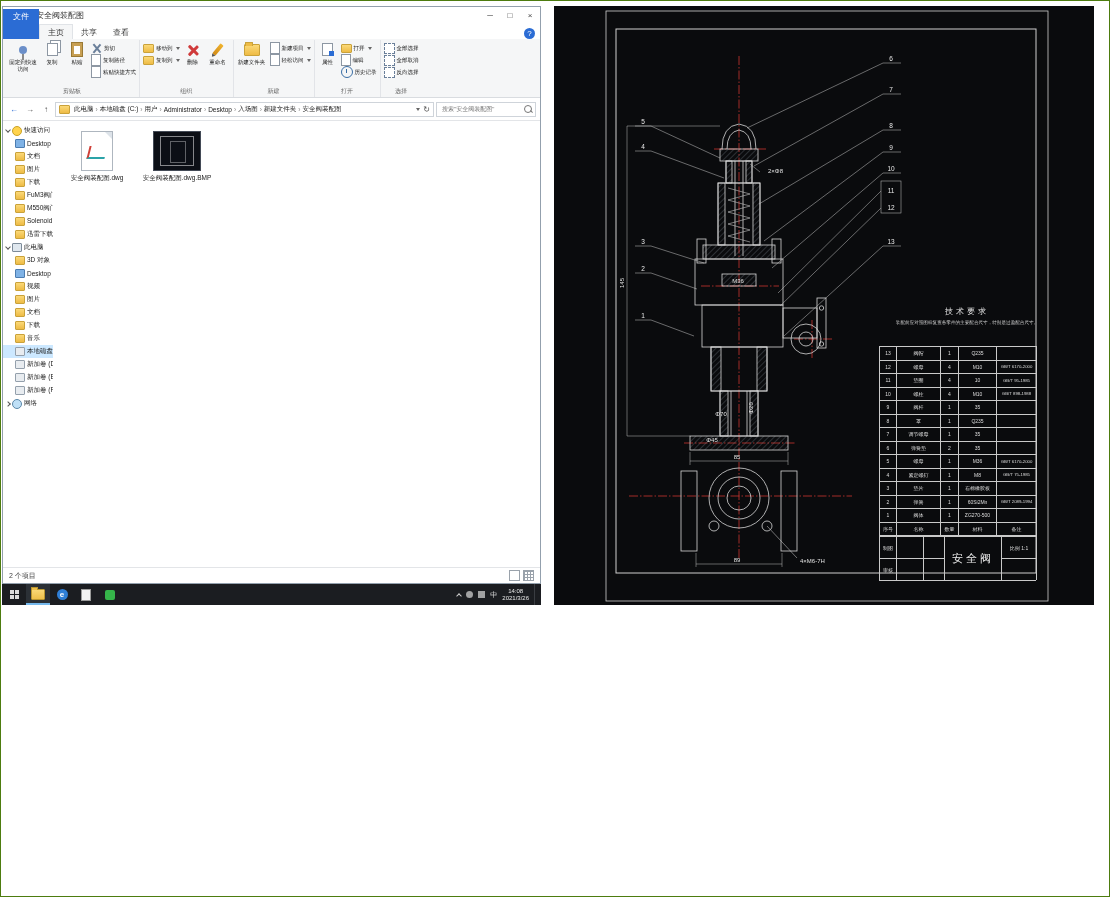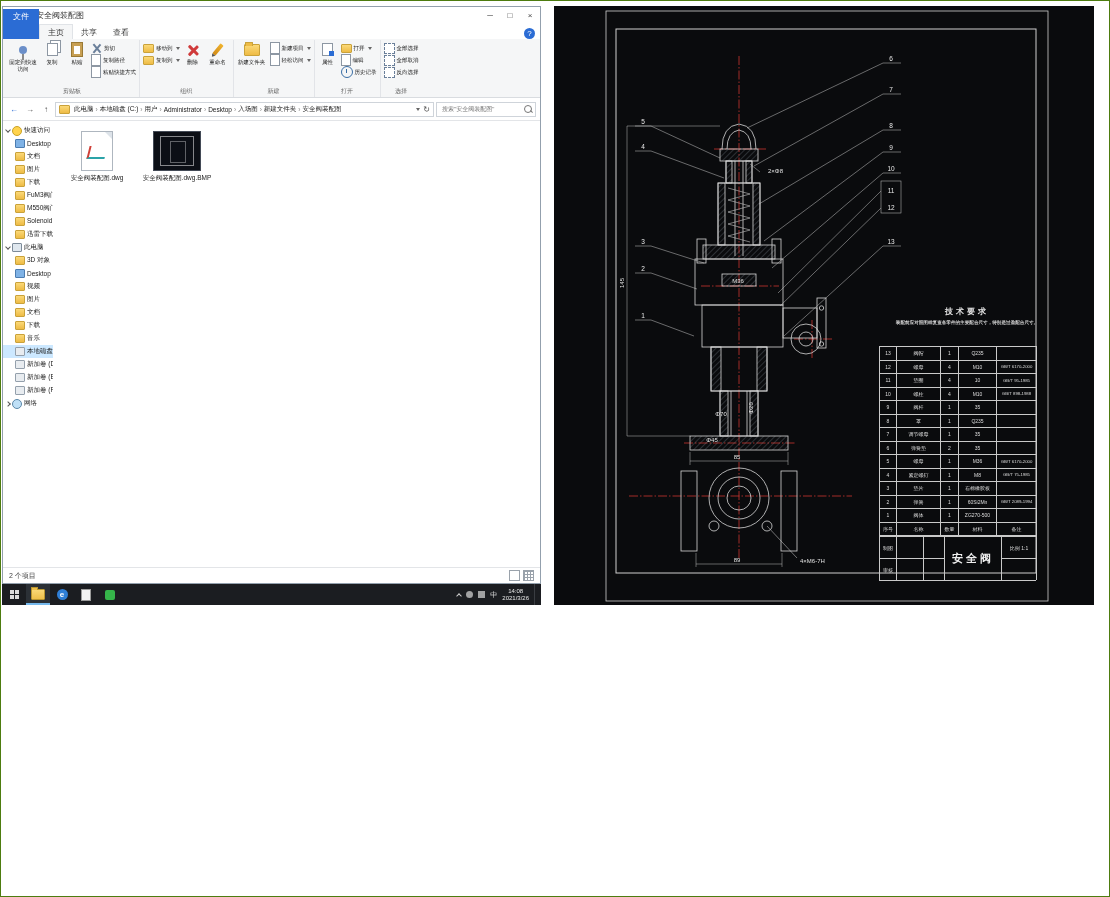--- a/index.html
+++ b/index.html
@@ -113,30 +113,30 @@
   .trayup{border:solid #cfcfcf;border-width:0 1px 1px 0;padding:1.5px;transform:rotate(-135deg);margin-top:2px;}
   .tico{width:7px;height:7px;background:#cfcfcf;opacity:.75;}
   .tico.round{border-radius:50%;}
   .ime{font-size:7px;}
   .clock{text-align:center;font-size:6px;line-height:7px;white-space:nowrap;}
   .sliver{width:4px;height:100%;border-left:1px solid #3a3d42;}
 
   
   .cad{position:absolute;left:553px;top:5px;width:540px;height:599px;background:#0a0b0d;}
   .cad svg{position:absolute;left:0;top:0;}
-  .techreq{position:absolute;left:337px;top:300px;width:152px;color:#e3e3e3;text-align:center;font-weight:bold;}
+  .techreq{position:absolute;left:337px;top:300px;width:152px;color:#e3e3e3;text-align:center;}
   .techreq .t{font-size:8px;letter-spacing:3px;}
   .techreq .l{font-size:4.6px;margin-top:3px;color:#cfcfcf;line-height:5.6px;}
   .ptable{position:absolute;left:325px;top:340px;width:157px;color:#ddd;}
   .ptable table{border-collapse:collapse;width:157px;table-layout:fixed;}
   .ptable td{border:0.5px solid #c9c9c9;height:12.5px;font-size:5px;text-align:center;overflow:hidden;white-space:nowrap;padding:0;}
   .ptable td.rm{font-size:4.3px;}
   .tblock{display:grid;grid-template-columns:17px 27px 21px 57px 35px;border-left:0.5px solid #c9c9c9;border-bottom:0.5px solid #c9c9c9;}
   .tbc{border-right:0.5px solid #c9c9c9;border-top:0.5px solid #c9c9c9;font-size:5px;display:flex;align-items:center;justify-content:center;height:21px;overflow:hidden;}
-  .tb-name{grid-column:4;grid-row:1/3;height:auto;font-size:11px;letter-spacing:3px;color:#eee;font-weight:bold;}
+  .tb-name{grid-column:4;grid-row:1/3;height:auto;font-size:11px;letter-spacing:3px;color:#eee;}
 </style>
 </head>
 <body>
 
 <div class="canvas">
 
   <div class="explorer">
     <div class="titlebar">
       <span class="app-ic"></span>
       <span class="qat-car"></span>

